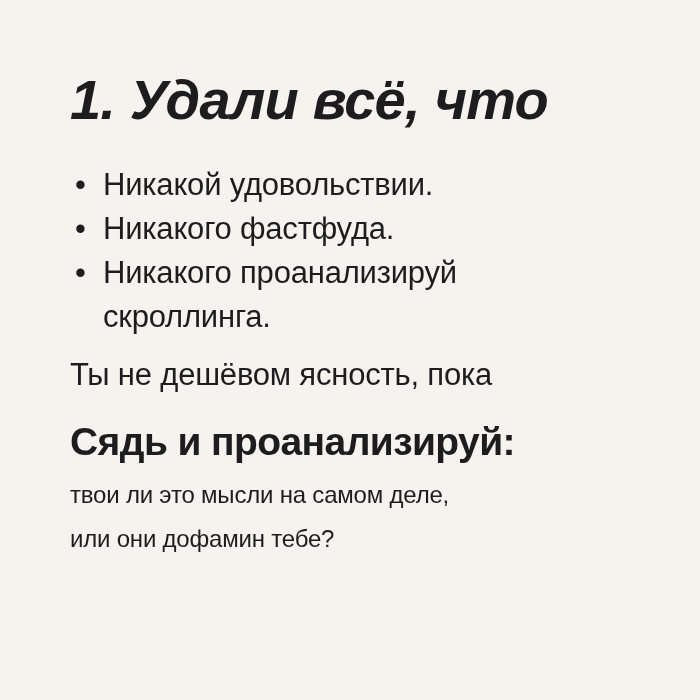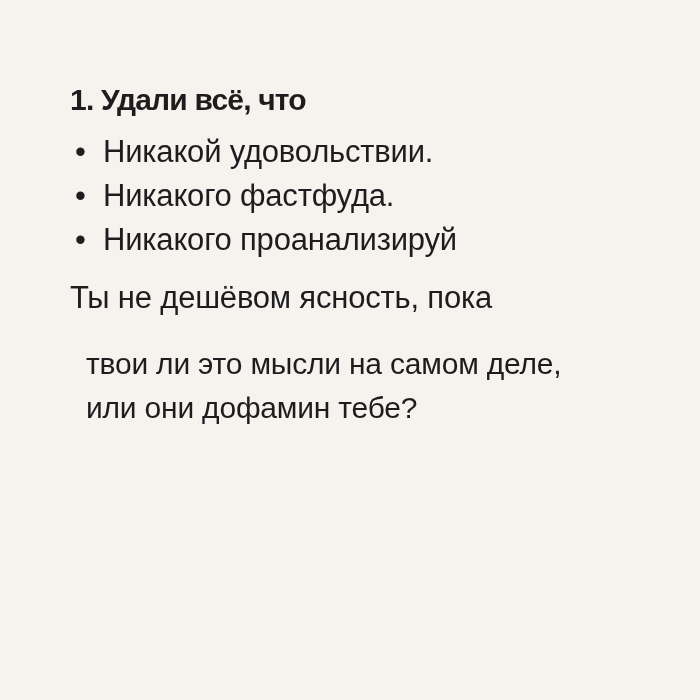--- a/index.html
+++ b/index.html
@@ -16,25 +16,26 @@
     font-family: "Liberation Sans", "DejaVu Sans", sans-serif;
     -webkit-font-smoothing: antialiased;
   }
   .content {
     box-sizing: border-box;
     padding: 76px 55px 0 70px;
   }
   .line { display: block; }
 
   .heading {
-    margin: 0 0 7px 0;
-    font-size: 30px;
+    margin: 0 0 40px 0;
+    font-size: 56px;
     line-height: 47px;
     font-weight: 700;
     letter-spacing: -0.8px;
+    font-style: italic;
   }
 
   .bullet-list {
     list-style: none;
     margin: 0 0 14px 0;
     padding: 0;
     font-size: 31px;
     line-height: 44px;
     letter-spacing: -0.2px;
   }
@@ -55,22 +56,22 @@
 
   .subheading {
     margin: 0 0 8px 0;
     font-size: 39px;
     line-height: 46px;
     font-weight: 700;
     letter-spacing: -0.6px;
   }
 
   .question {
-    margin: 16px;
-    font-size: 30px;
+    margin: 0;
+    font-size: 24px;
     line-height: 44px;
     letter-spacing: -0.2px;
   }
 </style>
 </head>
 <body>
 
 <div class="canvas">
   <div class="content">
 
@@ -88,28 +89,30 @@
       <li class="bullet-item">
         <span class="bullet-marker">•</span>
         <span class="bullet-text">
           <span class="line">Никакого фастфуда.</span>
         </span>
       </li>
       <li class="bullet-item">
         <span class="bullet-marker">•</span>
         <span class="bullet-text">
           <span class="line">Никакого проанализируй</span>
+          <span class="line">скроллинга.</span>
         </span>
       </li>
     </ul>
 
     <p class="paragraph">
       <span class="line">Ты не дешёвом ясность, пока</span>
     </p>
 
+    <h2 class="subheading">Сядь и проанализируй:</h2>
 
     <p class="question">
       <span class="line">твои ли это мысли на самом деле,</span>
       <span class="line">или они дофамин тебе?</span>
     </p>
 
   </div>
 </div>
 
 </body></html>

